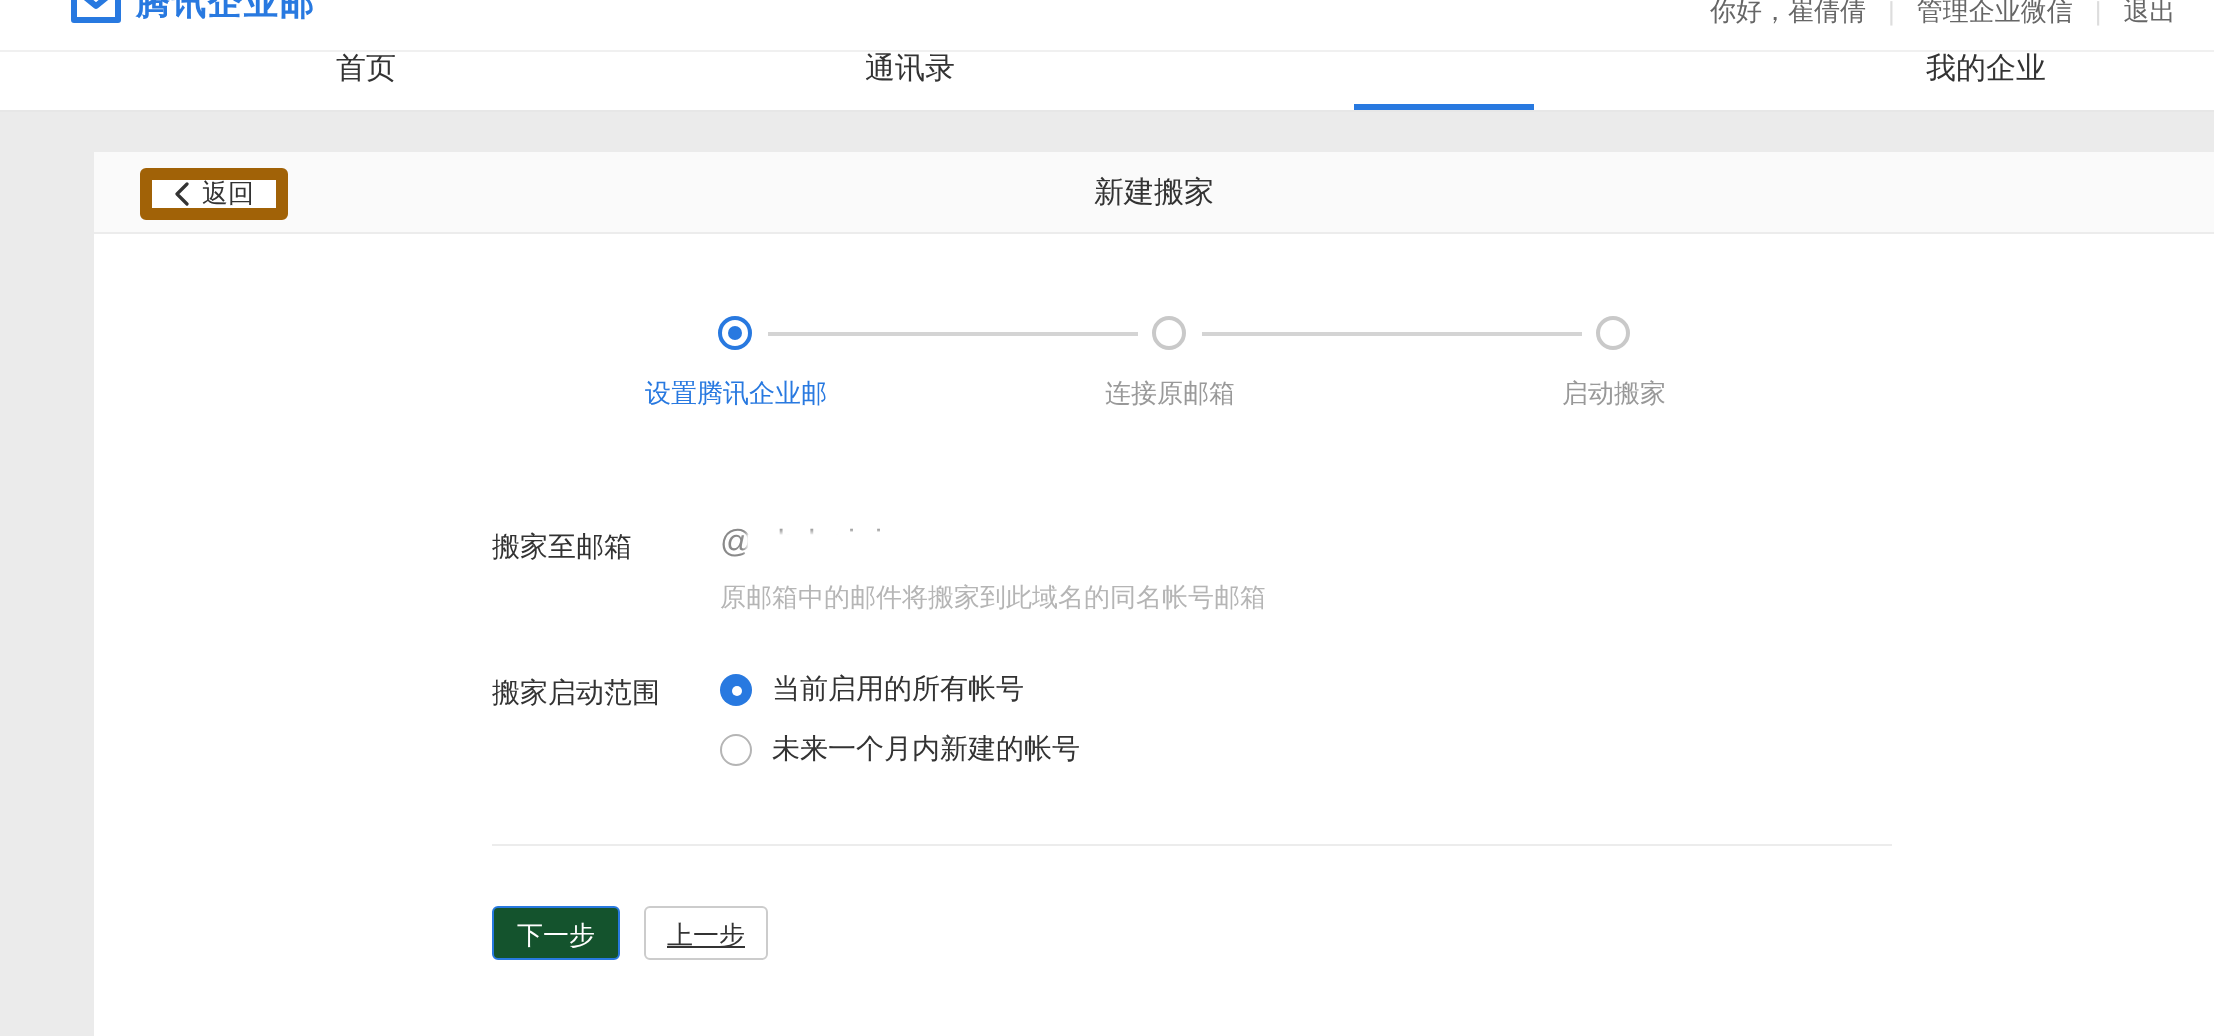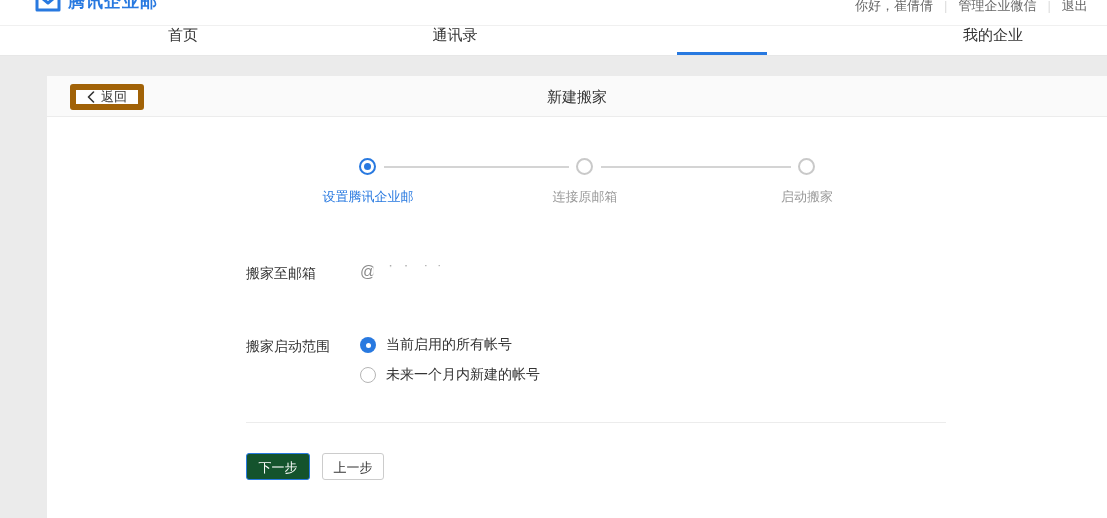--- a/index.html
+++ b/index.html
@@ -123,21 +123,21 @@
     position:absolute; left:199px; top:346px; width:700px; height:1px;
     background:#ececec;
   }
 
   
   .btn {
     position:absolute; top:377px; height:27px; line-height:27px;
     border-radius:3px; font-size:13px; text-align:center; cursor:pointer;
   }
   .btn-primary { left:199px; width:64px; background:#14532d; color:#fff; border:1px solid #2879e0; }
-  .btn-secondary { left:275px; width:62px; background:#fff; color:#333; border:1px solid #ccc; }
+  .btn-secondary { left:275px; width:62px; background:#fff; color:#333; border:1px solid #ccc;text-decoration:underline; }
 </style>
 </head>
 <body>
 
 <div class="topbar">
   <div class="logo">
     <svg class="logo-icon" viewBox="0 0 26 24">
       <path d="M2 4 L13 13 L24 4" fill="none" stroke="#2879e0" stroke-width="3" stroke-linecap="round" stroke-linejoin="round"></path>
       <path d="M2 4 L2 20 L24 20 L24 4" fill="none" stroke="#2879e0" stroke-width="3" stroke-linecap="round" stroke-linejoin="round"></path>
     </svg>
@@ -173,20 +173,21 @@
   <div class="step-line" style="left:554px; width:190px"></div>
   <div class="step-circle pending" style="left:751px"></div>
   <div class="step-label active" style="left:321px">设置腾讯企业邮</div>
   <div class="step-label pending" style="left:538px">连接原邮箱</div>
   <div class="step-label pending" style="left:760px">启动搬家</div>
 
   <div class="field-label" style="left:199px; top:189px">搬家至邮箱</div>
   <div class="mail-value">
     <span>@</span><span class="masked">wh.baiyin.com</span>
   </div>
+  <div class="mail-hint">原邮箱中的邮件将搬家到此域名的同名帐号邮箱</div>
 
   <div class="field-label" style="left:199px; top:262px">搬家启动范围</div>
 
   <div class="radio-row" style="top:290px">
     <span class="radio unchecked"></span>
     <span class="radio-label">未来一个月内新建的帐号</span>
   </div>
   <div class="radio-row" style="top:260px">
     <span class="radio checked"></span>
     <span class="radio-label">当前启用的所有帐号</span>

